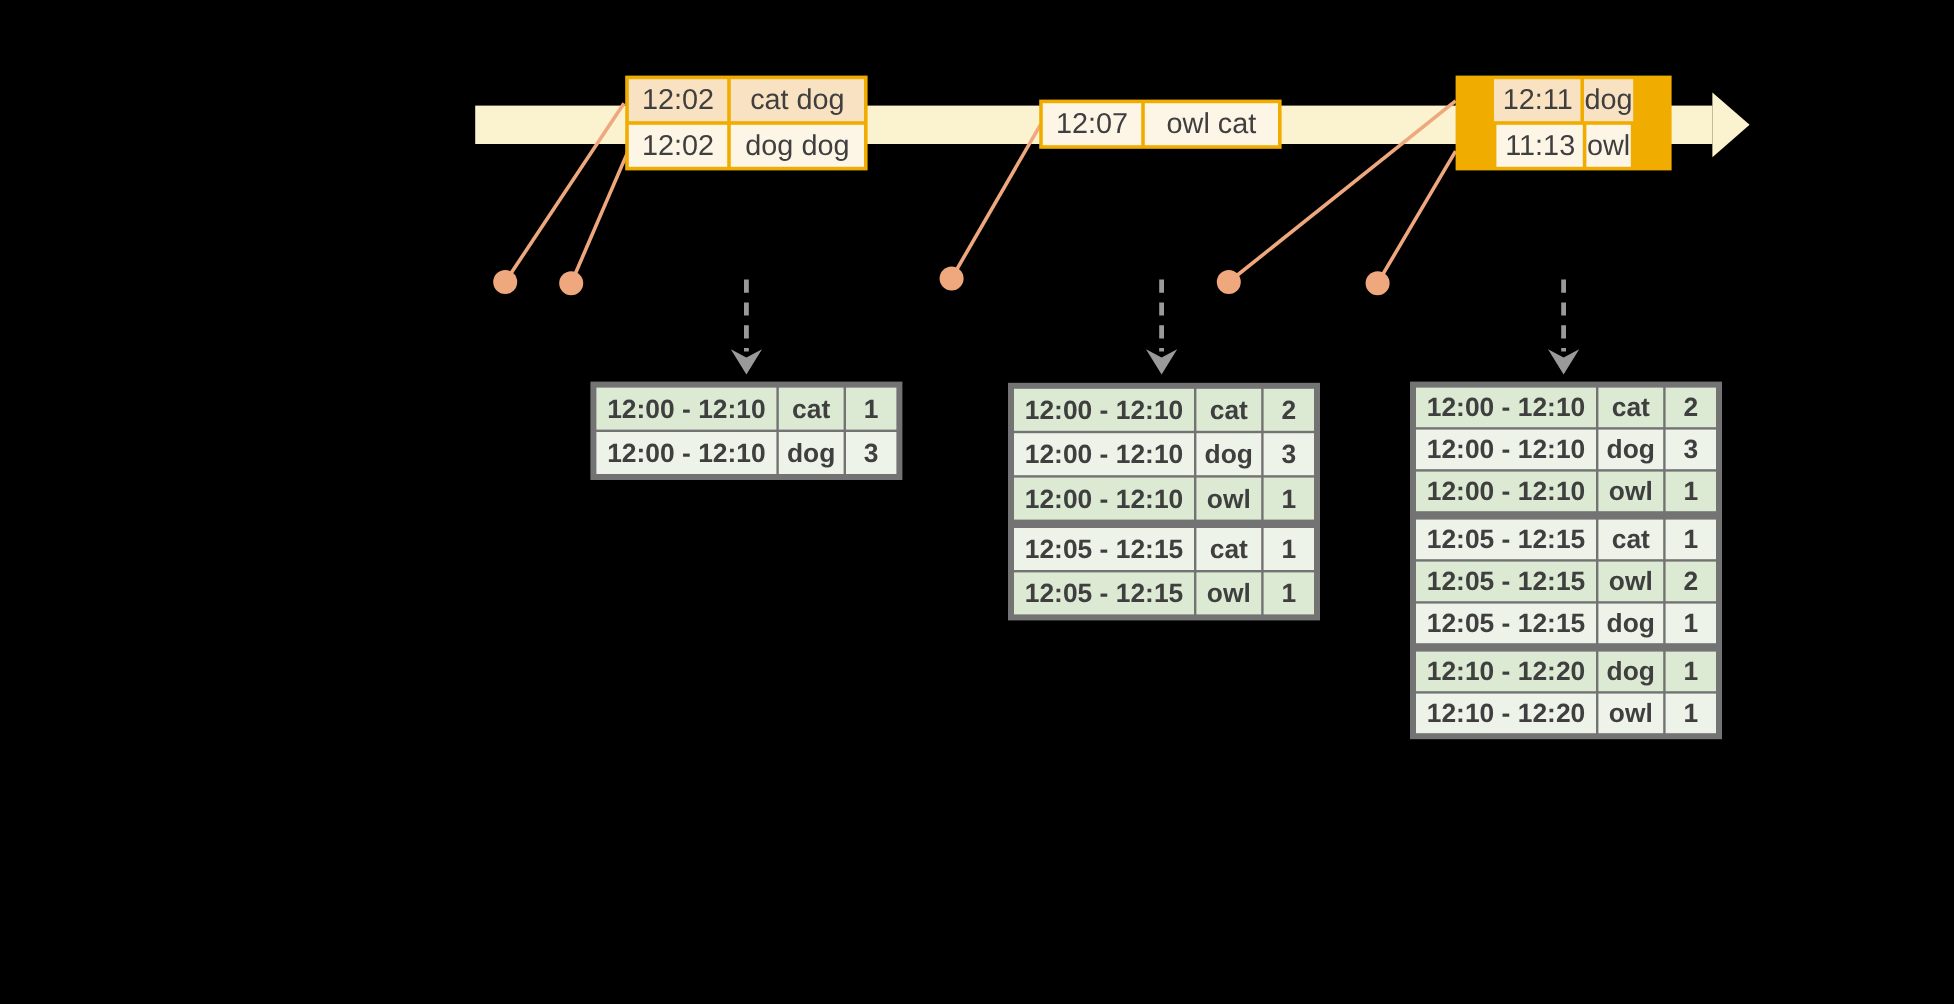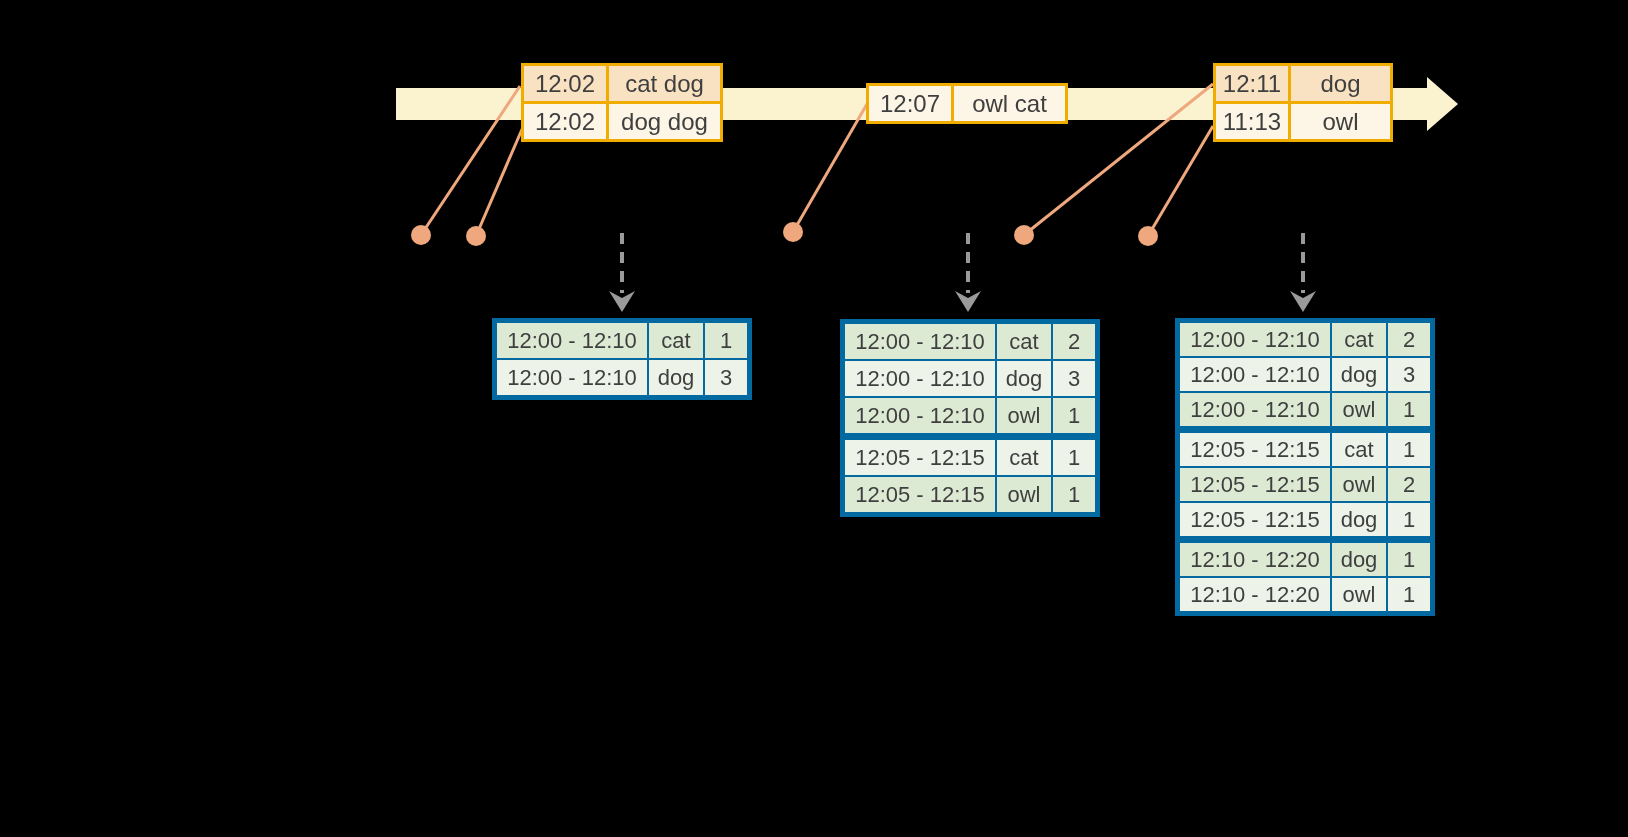--- a/index.html
+++ b/index.html
@@ -44,24 +44,25 @@
     display: flex; align-items: center; justify-content: center;
     font-size: 24px; color: #3F3F3F;
     white-space: nowrap;
   }
   .ecell.dark  { background: #F9E2C2; }
   .ecell.light { background: #FDF5E5; }
 
   
   .gtable {
     position: absolute;
-    background: #0369a1;
+    background: #737373;
     padding: 5px;
     display: flex; flex-direction: column; gap: 2px;
     box-sizing: border-box;
+    font-weight: bold;
   }
   .grow { display: grid; grid-template-columns: 150px 54px 42px; gap: 2px; }
   .gcell {
     height: 35px;
     display: flex; align-items: center; justify-content: center;
     font-size: 22px; color: #3F3F3F;
     white-space: nowrap;
   }
   .g3 .gcell { height: 33px; }
   .gcell.dark  { background: #DCE9D3; }
@@ -108,21 +109,21 @@
     </div>
   </div>
 
   <div class="etable" style="left:866px; top:83px; width:202px;">
     <div class="erow cols-wide">
       <div class="ecell light">12:07</div>
       <div class="ecell light">owl cat</div>
     </div>
   </div>
 
-  <div class="etable" style="left:1213px; top:63px; width:180px;">
+  <div class="etable" style="left:1213px; top:63px; width:180px;align-items:center;">
     <div class="erow cols-narrow">
       <div class="ecell dark">12:11</div>
       <div class="ecell dark">dog</div>
     </div>
     <div class="erow cols-narrow">
       <div class="ecell light">11:13</div>
       <div class="ecell light">owl</div>
     </div>
   </div>
 

